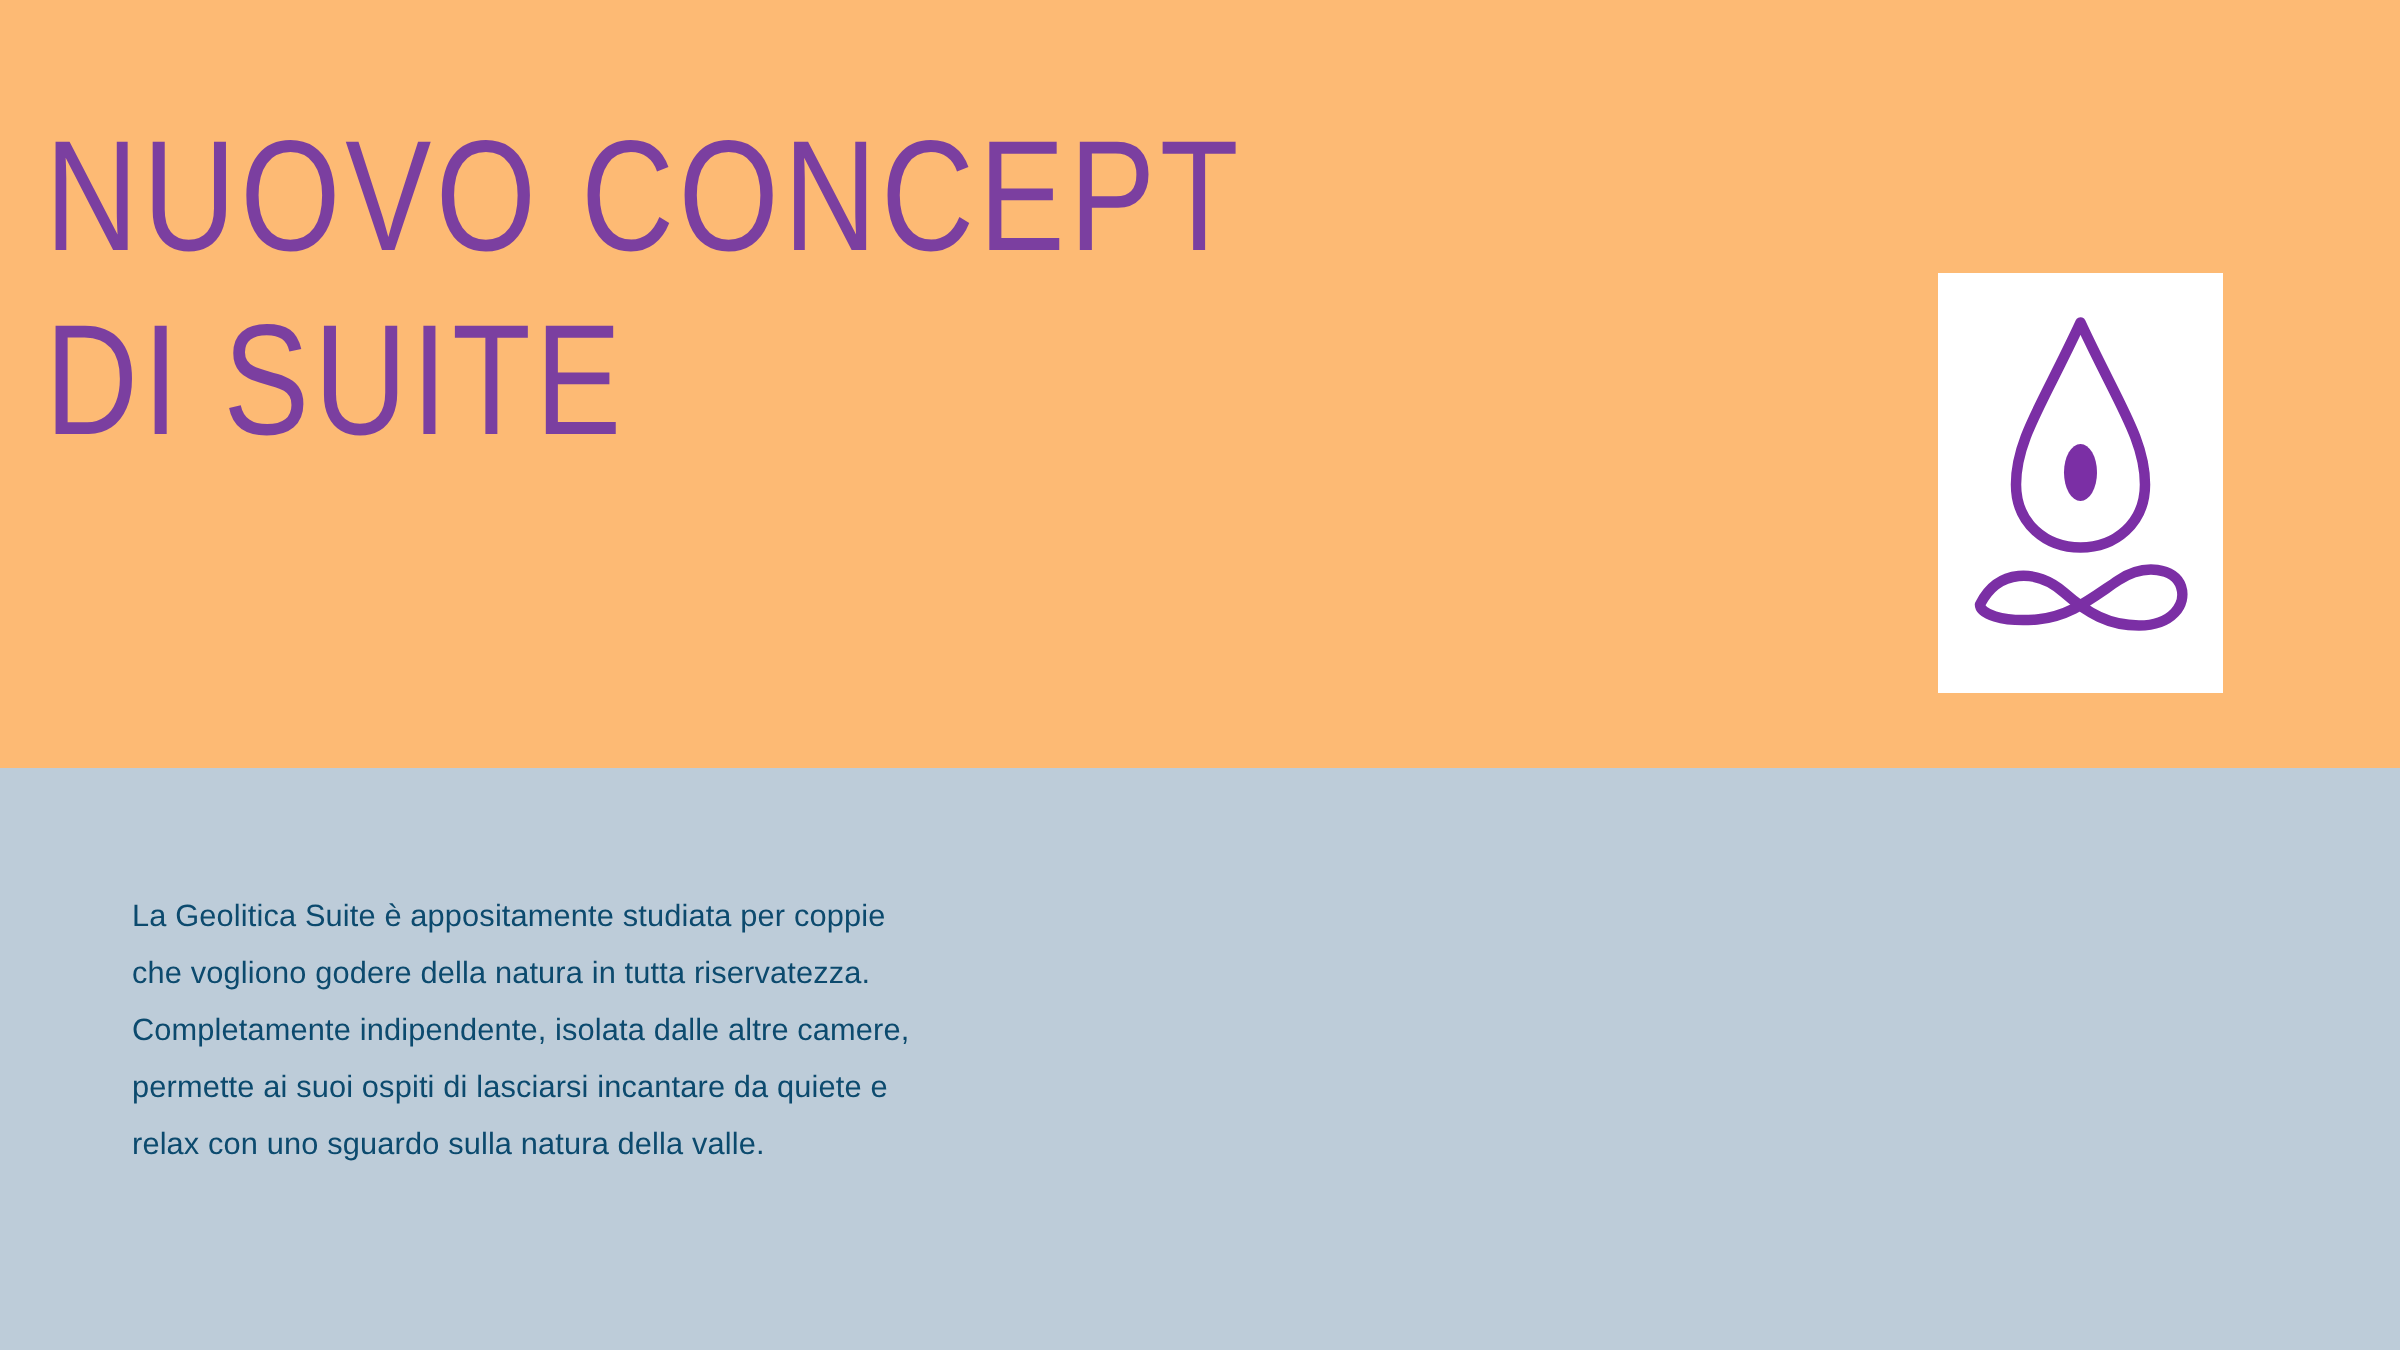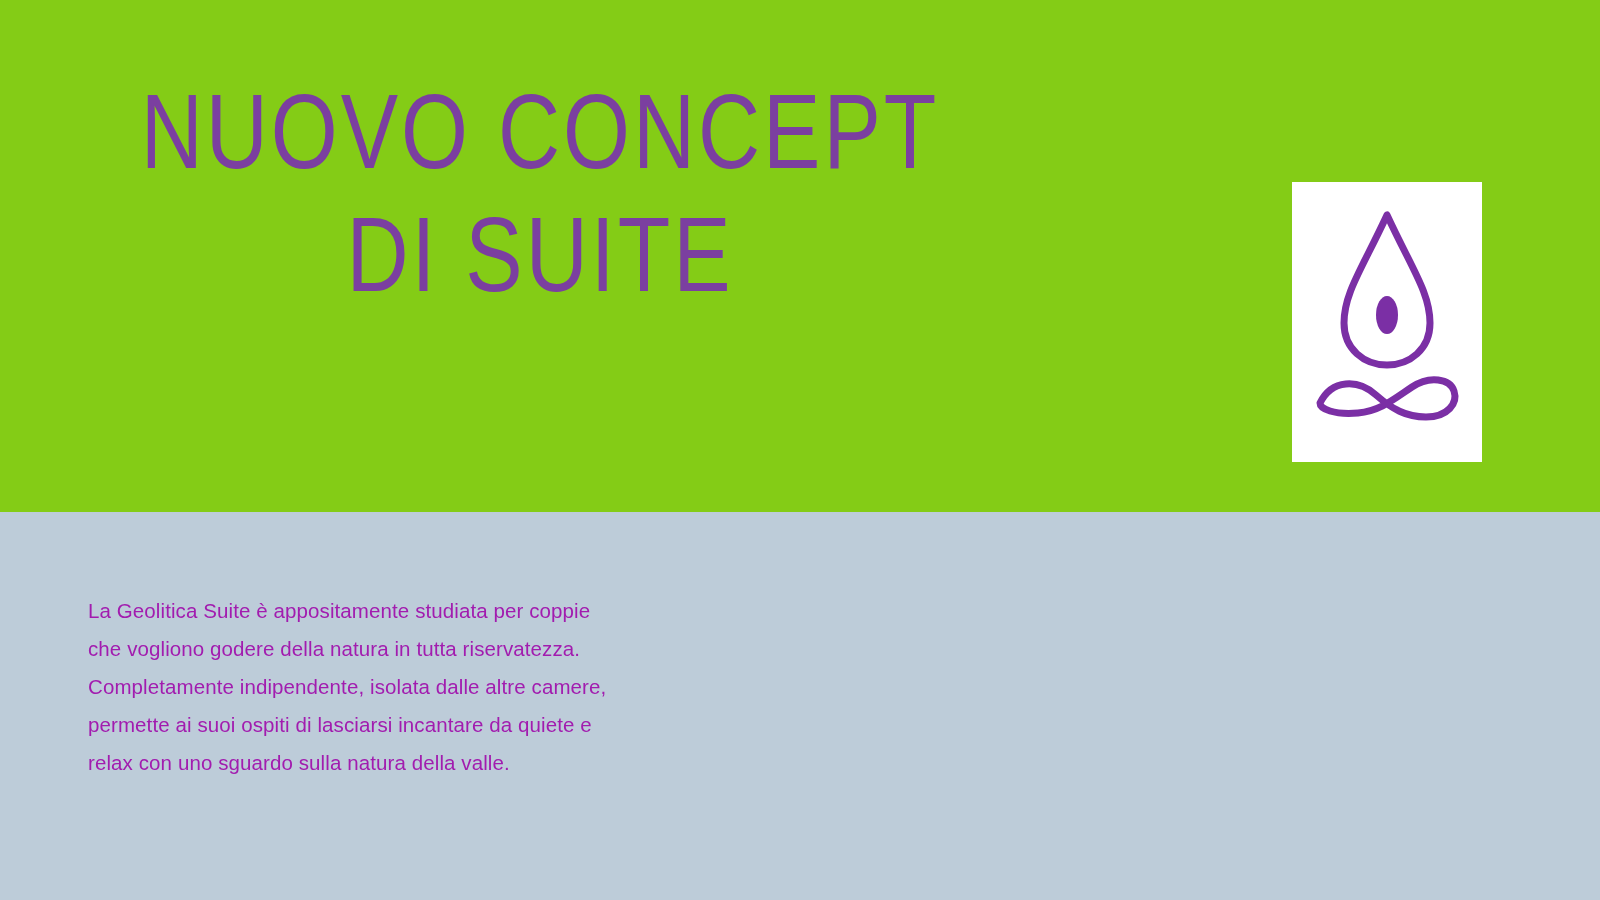--- a/index.html
+++ b/index.html
@@ -20,22 +20,21 @@
     height: 900px;
   }
 
   
   .hero {
     position: absolute;
     top: 0;
     left: 0;
     width: 1600px;
     height: 512px;
-    background: #84cc16;
-    text-align: center;
+    background: #fdba74;
   }
 
   .hero-title {
     position: absolute;
     left: 30px;
     top: 70px;
     width: 1020px;
     color: #7b3fa0;
     font-family: "Liberation Sans", sans-serif;
     font-weight: 300;
@@ -77,21 +76,21 @@
     position: absolute;
     top: 80px;
     left: 88px;
     width: 1420px;
     display: flex;
     gap: 80px;
   }
 
   .col {
     width: 640px;
-    color: #a21caf;
+    color: #0c4a6e;
     font-family: "Liberation Sans", sans-serif;
     font-size: 20.5px;
     line-height: 1.85;
     letter-spacing: 0.1px;
     white-space: pre-line;
   }
   .col.right {
     width: 680px;
   }
 

